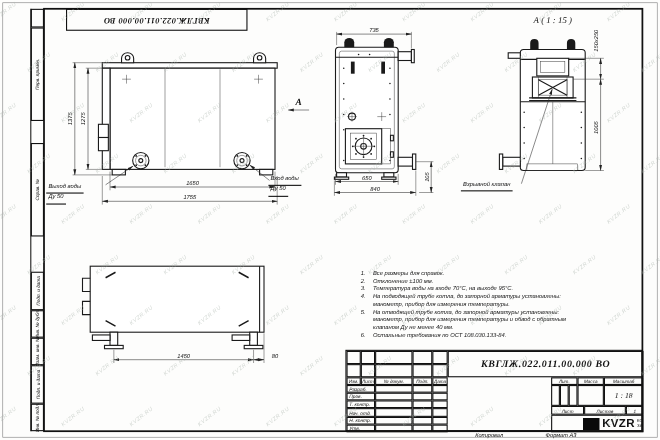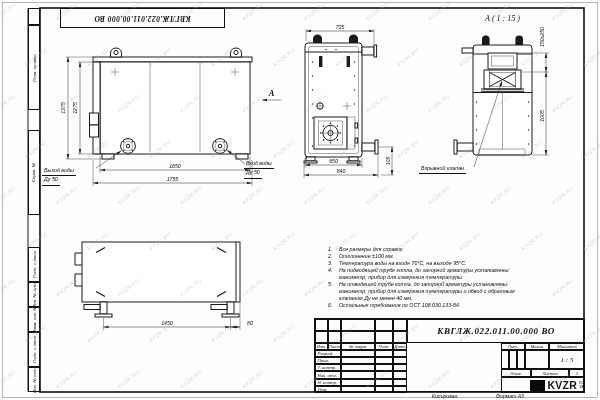--- a/index.html
+++ b/index.html
@@ -396,21 +396,21 @@
         <span class="h4">Масса</span>
       </div>
     <div class="cell" style="left:234px;top:24px;width:36px;height:7px;">
         <span class="h4">Масштаб</span>
       </div>
     <div class="cell" style="left:186px;top:31px;width:8px;height:19px;"></div>
     <div class="cell" style="left:194px;top:31px;width:8px;height:19px;"></div>
     <div class="cell" style="left:202px;top:31px;width:8px;height:19px;"></div>
     <div class="cell" style="left:210px;top:31px;width:24px;height:19px;"></div>
     <div class="cell" style="left:234px;top:31px;width:36px;height:19px;">
-        <span class="scaleval">1 : 5</span>
+        <span class="scaleval">1 : 18</span>
       </div>
     <div class="cell" style="left:186px;top:50px;width:30px;height:8px;">
         <span class="h4">Лист</span>
       </div>
     <div class="cell" style="left:216px;top:50px;width:38px;height:8px;">
         <span class="h4">Листов</span>
       </div>
     <div class="cell" style="left:254px;top:50px;width:16px;height:8px;">
         <span class="h4">1</span>
       </div>

